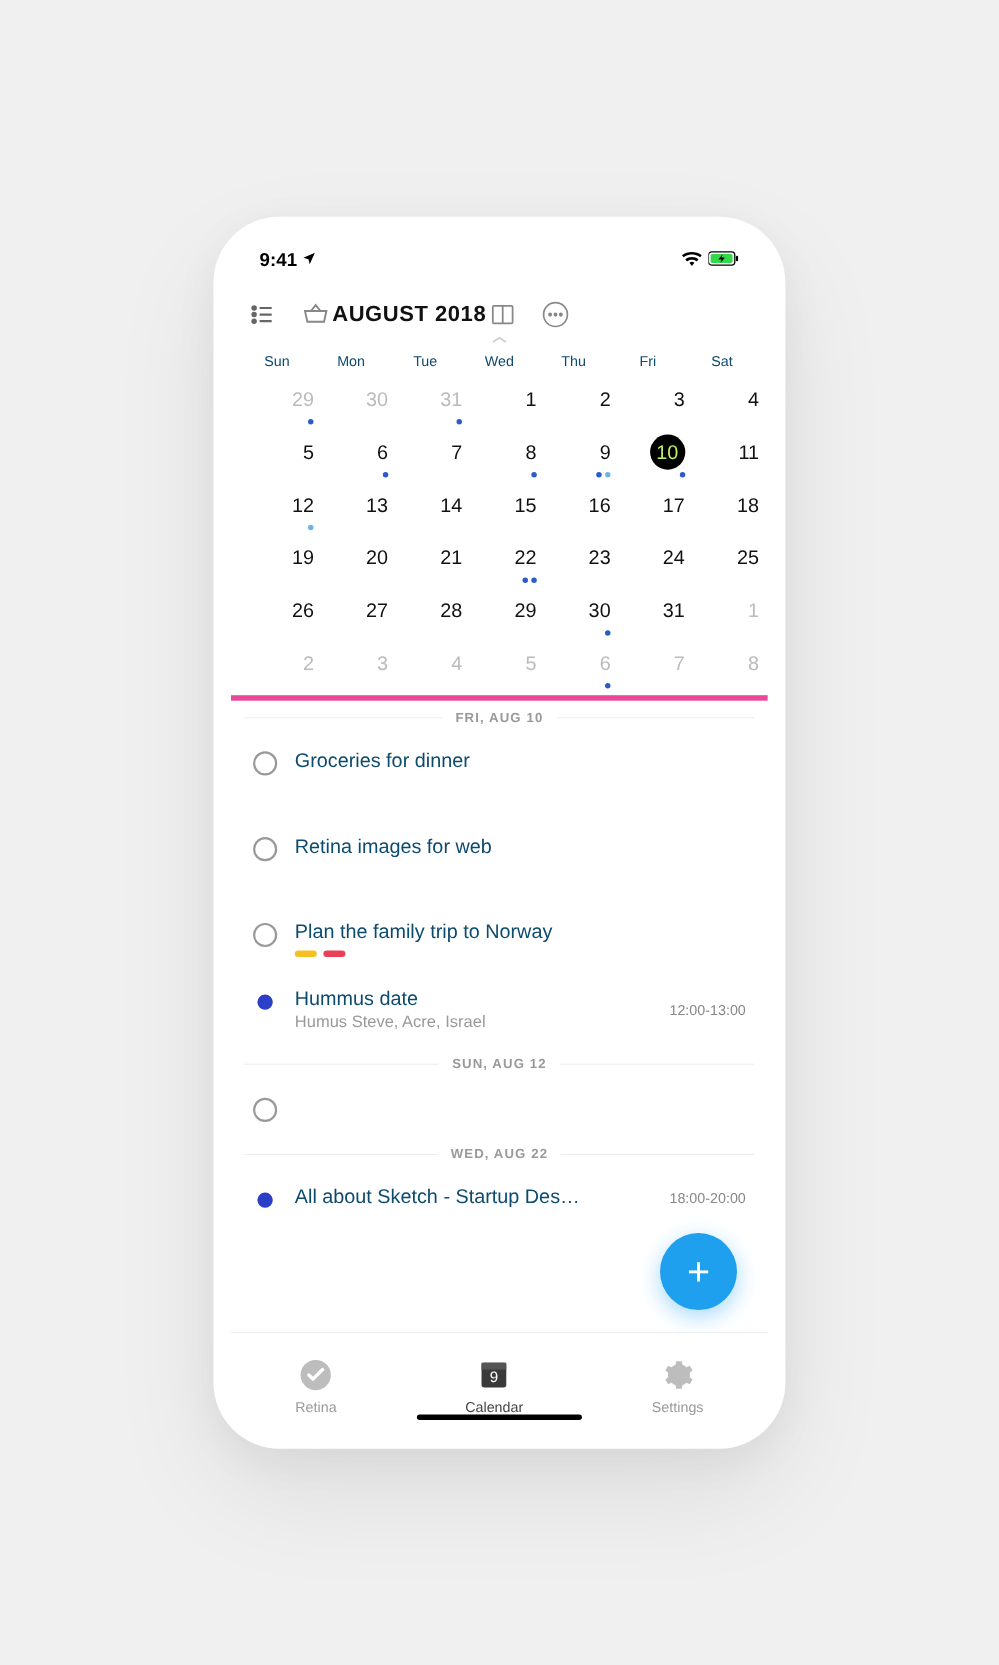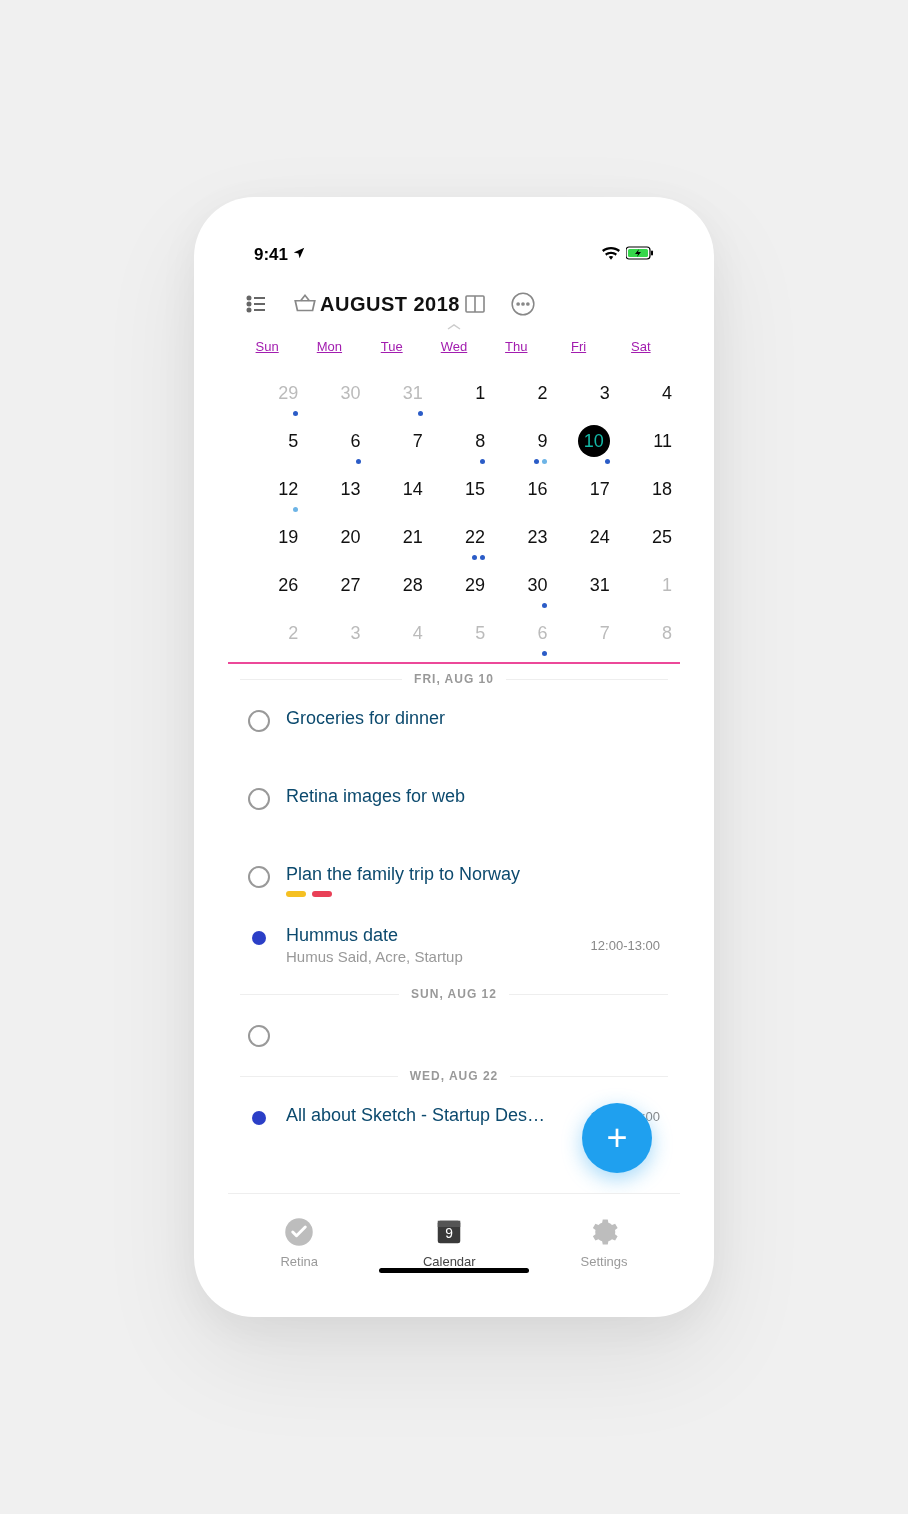--- a/index.html
+++ b/index.html
@@ -11,21 +11,21 @@
     align-items: center;
     min-height: 1514px;
     width: 908px;
   }
   .phone {
     width: 520px;
     height: 1120px;
     background: #fff;
     border-radius: 60px;
     box-shadow: 0 40px 100px rgba(0,0,0,0.08), 0 10px 40px rgba(0,0,0,0.05);
-    padding: 34px;
+    padding: 16px;
     position: relative;
   }
   .screen {
     width: 100%;
     height: 100%;
     background: #fff;
     border-radius: 44px;
     overflow: hidden;
     position: relative;
     display: flex;
@@ -61,42 +61,41 @@
   .toolbar-left, .toolbar-right { display: flex; gap: 18px; align-items: center; }
   .toolbar .icon-btn { width: 30px; height: 30px; display: flex; align-items:center; justify-content:center; color: #555; }
   .month-title { font-weight: 700; font-size: 20px; letter-spacing: 0.5px; color: #111; }
   .collapse-chevron { text-align: center; color: #bbb; font-size: 12px; margin-top: -2px; margin-bottom: 4px; }
   .weekday-row {
     display: grid;
     grid-template-columns: repeat(7, 1fr);
     padding: 0 8px;
     text-align: center;
     font-size: 13px;
-    color: #a21caf;
-    margin-bottom: 20px;
-    text-decoration: underline;
+    color: #0c4a6e;
+    margin-bottom: 8px;
   }
   .calendar-grid {
     display: grid;
     grid-template-columns: repeat(7, 1fr);
     row-gap: 10px;
     padding: 0 8px 10px;
     text-align: center;
   }
   .day-cell { position: relative; height: 38px; display:flex; flex-direction:column; align-items:flex-end; justify-content:center; }
   .day-num { font-size: 18px; color: #111; }
   .day-num.other-month { color: #bbb; }
   .day-num.selected {
-    background: #000; color: #14b8a6; width: 32px; height: 32px;
+    background: #000; color: #bef264; width: 32px; height: 32px;
     border-radius: 50%; display:flex; align-items:center; justify-content:center;
   }
   .dots { display:flex; gap:3px; position:absolute; bottom:-4px; }
   .dot { width:5px; height:5px; border-radius:50%; background:#2b5cc7; }
   .dot.light { background:#6db4e6; }
-  .agenda { flex: 1; overflow-y: hidden; border-top: 2px solid #ec4899; }
+  .agenda { flex: 1; overflow-y: hidden; border-top: 5px solid #ec4899; }
   .section-label {
     display:flex; align-items:center; justify-content:center;
     color:#999; font-size:12px; font-weight:600; letter-spacing:1px;
     padding:8px 0;
   }
   .section-label::before, .section-label::after {
     content:""; flex:1; height:1px; background:#eee; margin:0 12px;
   }
   .agenda-item {
     display:flex; align-items:flex-start; padding:14px 20px; gap:16px;
@@ -405,21 +404,21 @@
             <div class="tags">
               <div class="tag" style="background: rgb(245, 192, 34);"></div>
               <div class="tag" style="background: rgb(233, 64, 87);"></div>
             </div>
           </div>
         </div>
         <div class="agenda-item">
           <div class="event-dot"></div>
           <div class="item-body">
             <div class="item-title">Hummus date</div>
-            <div class="item-sub">Humus Said, Acre, Startup</div>
+            <div class="item-sub">Humus Steve, Acre, Israel</div>
           </div>
           <div class="item-time">12:00-13:00</div>
         </div>
         <div class="section-label">SUN, AUG 12</div>
         <div class="agenda-item">
           <div class="check-circle"></div>
         </div>
         <div class="section-label">WED, AUG 22</div>
         <div class="agenda-item">
           <div class="event-dot"></div>

